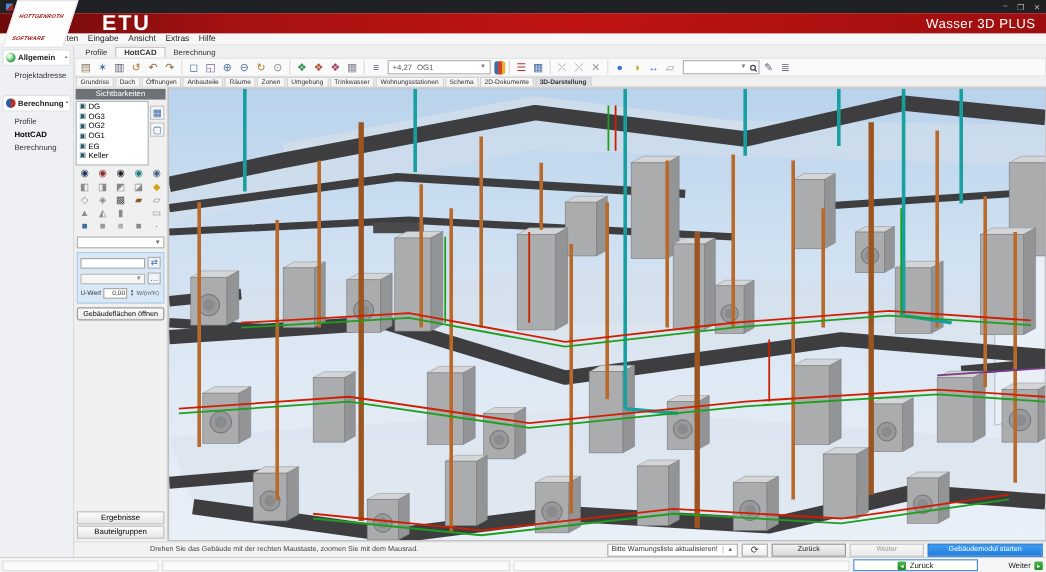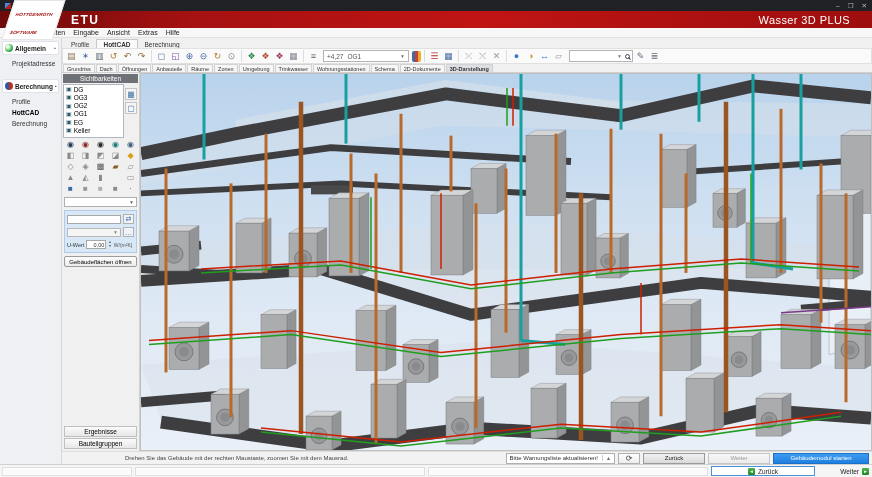--- a/index.html
+++ b/index.html
@@ -11,22 +11,22 @@
     gap:3px; padding:0 5px; color:#d8d8d8; font-size:7px; }
   .app-icon { width:6px; height:6px; background:linear-gradient(135deg,#4a8ad4 50%,#b02020 50%); }
   .win-controls { margin-left:auto; display:flex; gap:8px; font-size:6.5px; color:#b8b8b8; }
 
   .banner { height:17px; background:linear-gradient(95deg,#6e0a0a,#a61111 22%,#c01414 55%,#9e0e0e 100%);
     display:flex; align-items:center; color:#fff; padding-left:6px; }
   .logo-box { background:#fff; border:1px solid #e5e5e5; transform:skewX(-18deg);
     padding:1px 7px 1px 5px; margin-left:2px; }
   .logo-inner { transform:skewX(18deg); color:#a01010; font-size:4.5px; font-weight:bold;
     font-style:italic; line-height:1.1; text-transform:uppercase; letter-spacing:.2px; }
-  .etu { font-size:12px; font-weight:bold; letter-spacing:1.5px; margin-left:12px; }
-  .product { margin-left:auto; margin-right:22px; font-size:11px; letter-spacing:.4px; }
+  .etu { font-size:18px; font-weight:bold; letter-spacing:1.5px; margin-left:26px; }
+  .product { margin-left:auto; margin-right:9px; font-size:11px; letter-spacing:.4px; }
 
   .menubar { height:10px; background:#f7f7f7; border-bottom:1px solid #e2e2e2;
     display:flex; align-items:center; padding-left:3px; font-size:7px; color:#222; }
   .menu-item { padding:0 4px; }
 
   
   .content { display:flex; height:426px; }
   .sidebar { width:62px; background:#eef0f3; border-right:1px solid #d8d8d8; padding:3px 2px; }
   .side-card { background:#fff; border:1px solid #dfe2e6; border-radius:2px;
     display:flex; align-items:center; gap:2px; padding:2px; font-size:6.5px; font-weight:bold; color:#222; }

